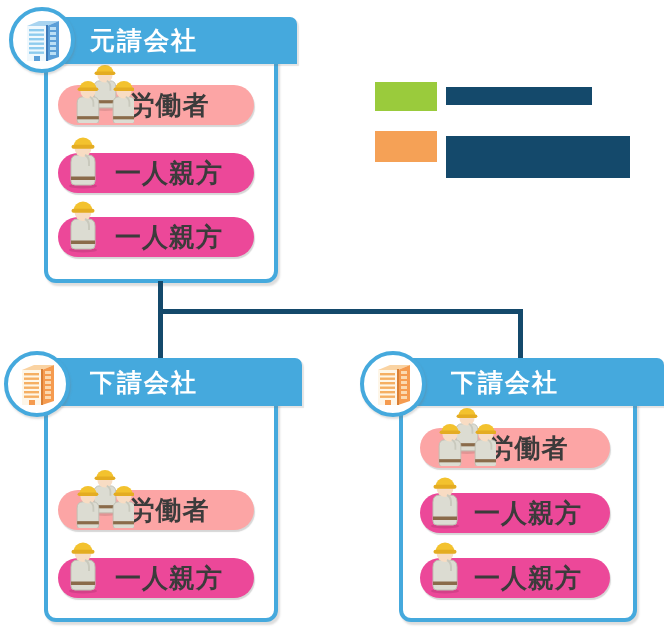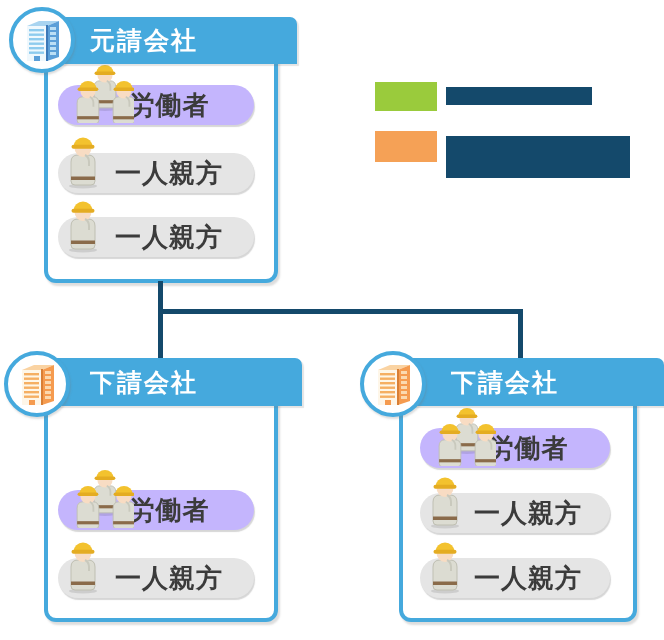--- a/index.html
+++ b/index.html
@@ -24,22 +24,22 @@
     position:absolute;width:66px;height:66px;border-radius:50%;background:#ffffff;
     border:4px solid #45A9DD;box-sizing:border-box;z-index:4;
     display:flex;align-items:center;justify-content:center;
     box-shadow:1px 2px 2px rgba(120,120,120,0.25);
   }
   
   .pill{
     position:absolute;height:40px;border-radius:20px;z-index:2;
     box-shadow:1px 2px 1px rgba(120,120,120,0.3);
   }
-  .pill.green{background:#e5e5e5;}
-  .pill.orange{background:#c4b5fd;}
+  .pill.green{background:#ec4899;}
+  .pill.orange{background:#fca5a5;}
   .pill-label{
     display:block;line-height:40px;text-align:center;padding-left:26px;
     font-size:26px;font-weight:bold;color:#3B3B3B;letter-spacing:1px;white-space:nowrap;
   }
   .pill-icon{position:absolute;z-index:5;}
   .icon-single{left:2px;top:-22px;width:46px;height:58px;}
   .icon-triple{left:-2px;top:-26px;width:78px;height:64px;}
   .icon-director{left:2px;top:-26px;width:48px;height:62px;}
   
   .connector{position:absolute;background:#14496B;z-index:1;}

